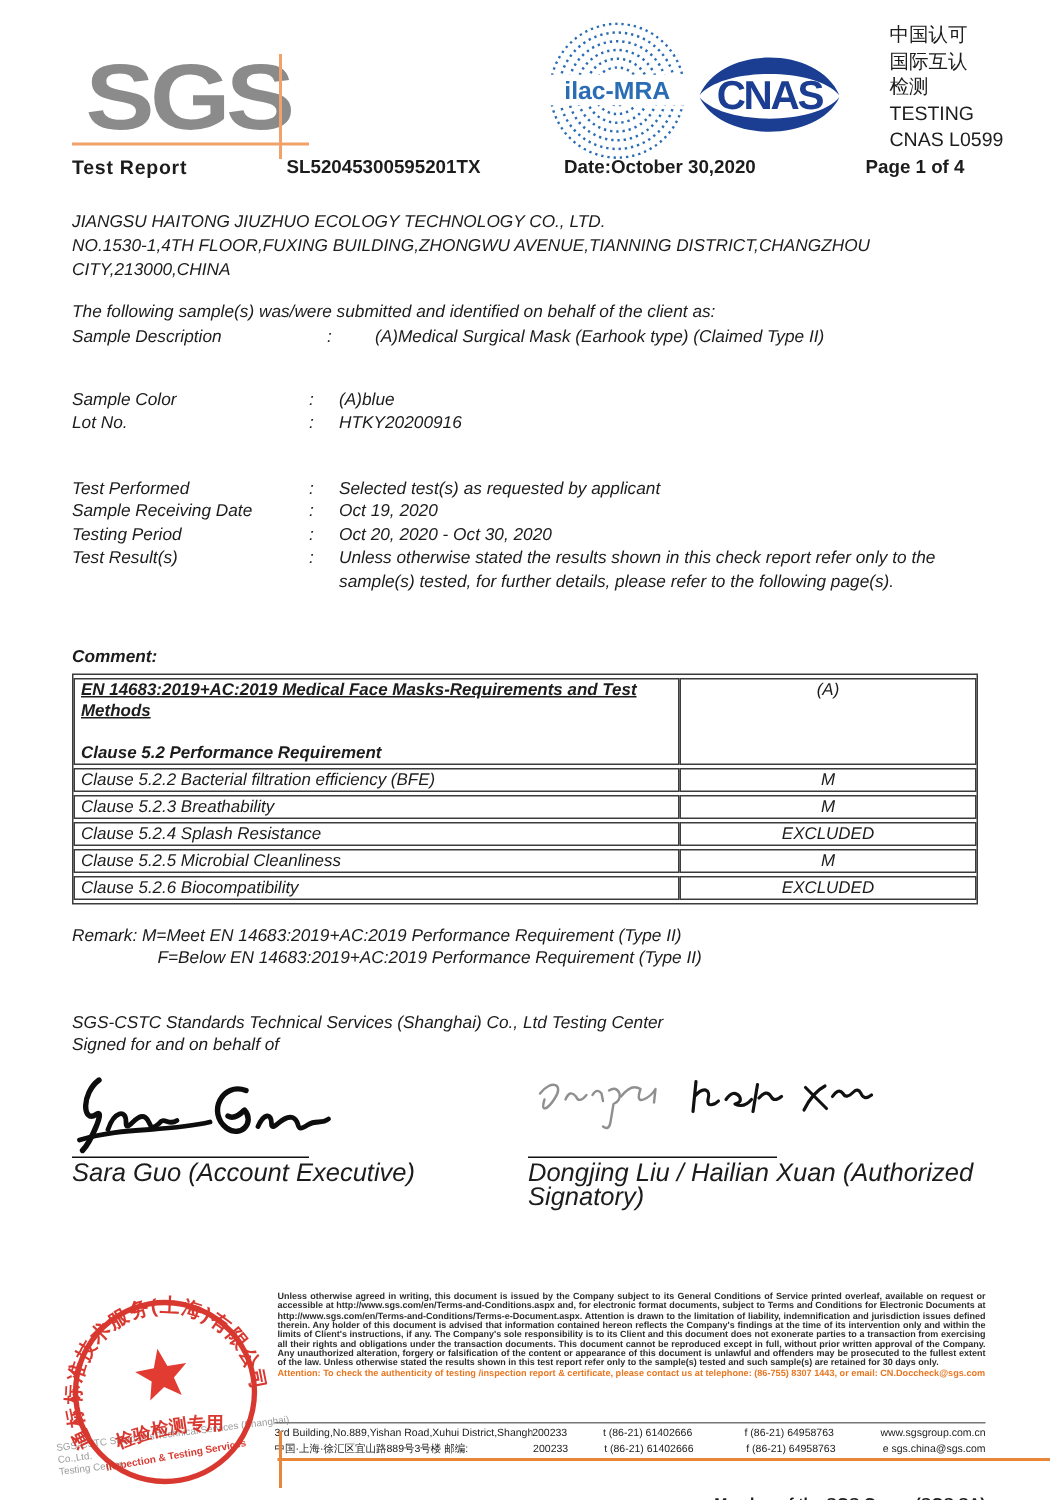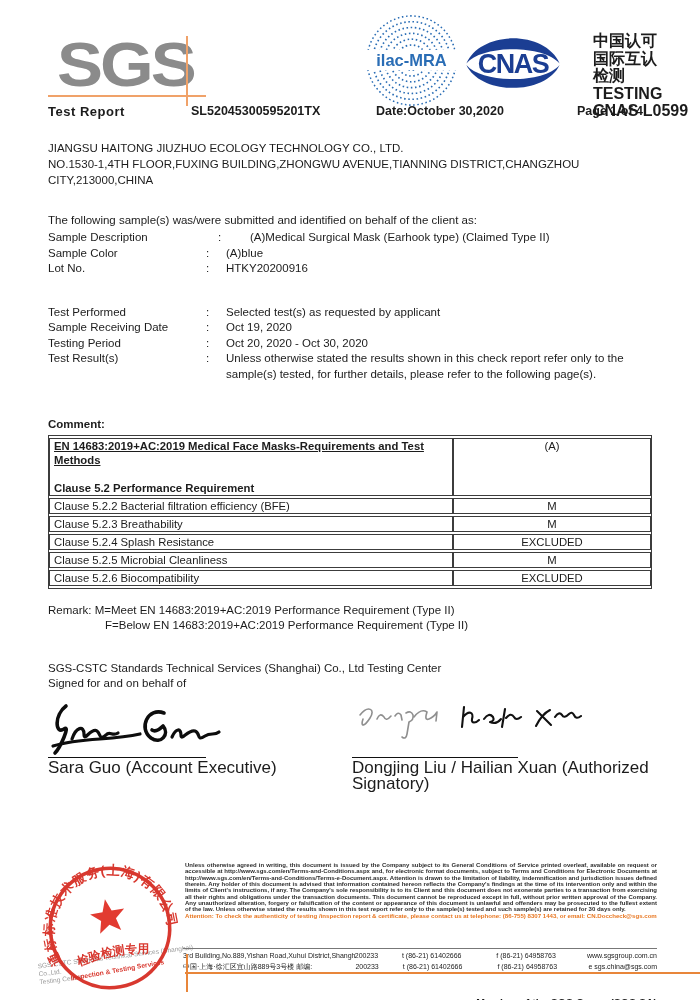--- a/index.html
+++ b/index.html
@@ -15,31 +15,31 @@
     color:#8b8b8b; letter-spacing:-3px; line-height:1; transform:scaleY(.90); transform-origin:top left; }
   .hline-orange { position:absolute; left:48px; top:95px; width:158px; height:2px; background:#f0a269; }
   .vline-orange { position:absolute; left:186px; top:36px; width:2px; height:70px; background:#f0a269; }
   .titlebar span { position:absolute; top:104px; font-weight:bold; font-size:12.5px; white-space:nowrap; }
   .t-report { left:48px; font-size:13px !important; letter-spacing:.5px; }
   .t-number { left:191px; }
   .t-date   { left:376px; }
   .t-page   { left:577px;text-align:right; }
   .ilac-logo { position:absolute; left:363px; top:12px; width:97px; height:97px; }
   .cnas-logo { position:absolute; left:462px; top:26px; width:102px; height:72px; }
-  .accred { position:absolute; left:593px; top:32px; font-weight:bold; font-size:16px; line-height:17.5px; white-space:nowrap; }
+  .accred { position:absolute; left:593px; top:14px; font-weight:normal; font-size:13px; line-height:17.5px; white-space:nowrap; }
   
-  .body { position:absolute; left:48px; top:132px; width:604px; font-size:11.5px; line-height:16px; }
+  .body { position:absolute; left:48px; top:132px; width:604px; font-size:11.5px; line-height:16px;font-style:italic; }
   .addr-block { margin-top:8px; }
-  .intro { margin-top:24px; }
+  .intro { margin-top:12px; }
   .f-row { display:flex; align-items:flex-start; line-height:15.5px; }
   .f-label { width:158px; flex:none; }
   .f-colon { width:20px; flex:none; }
   .f-value { flex:1; }
   .mt-desc { margin-top:2px;gap:12px; }
-  .grp2 { }
+  .grp2 { margin-top:26px; }
   .grp3 { margin-top:28px; }
   .grp4 { }
   .comment-h { margin-top:34px; font-weight:bold; }
   table.ctable { margin-top:3px; width:604px; border:1.5px solid #3c3c3c;
     border-collapse:separate; border-spacing:0 2px; }
   table.ctable td { border:1px solid #3c3c3c; font-size:11.3px; line-height:14px; padding:0 4px; }
   td.c1 { width:404px; }
   td.c2 { text-align:center; }
   .th-title { font-weight:bold; text-decoration:underline; }
   .th-gap { height:14px; }

